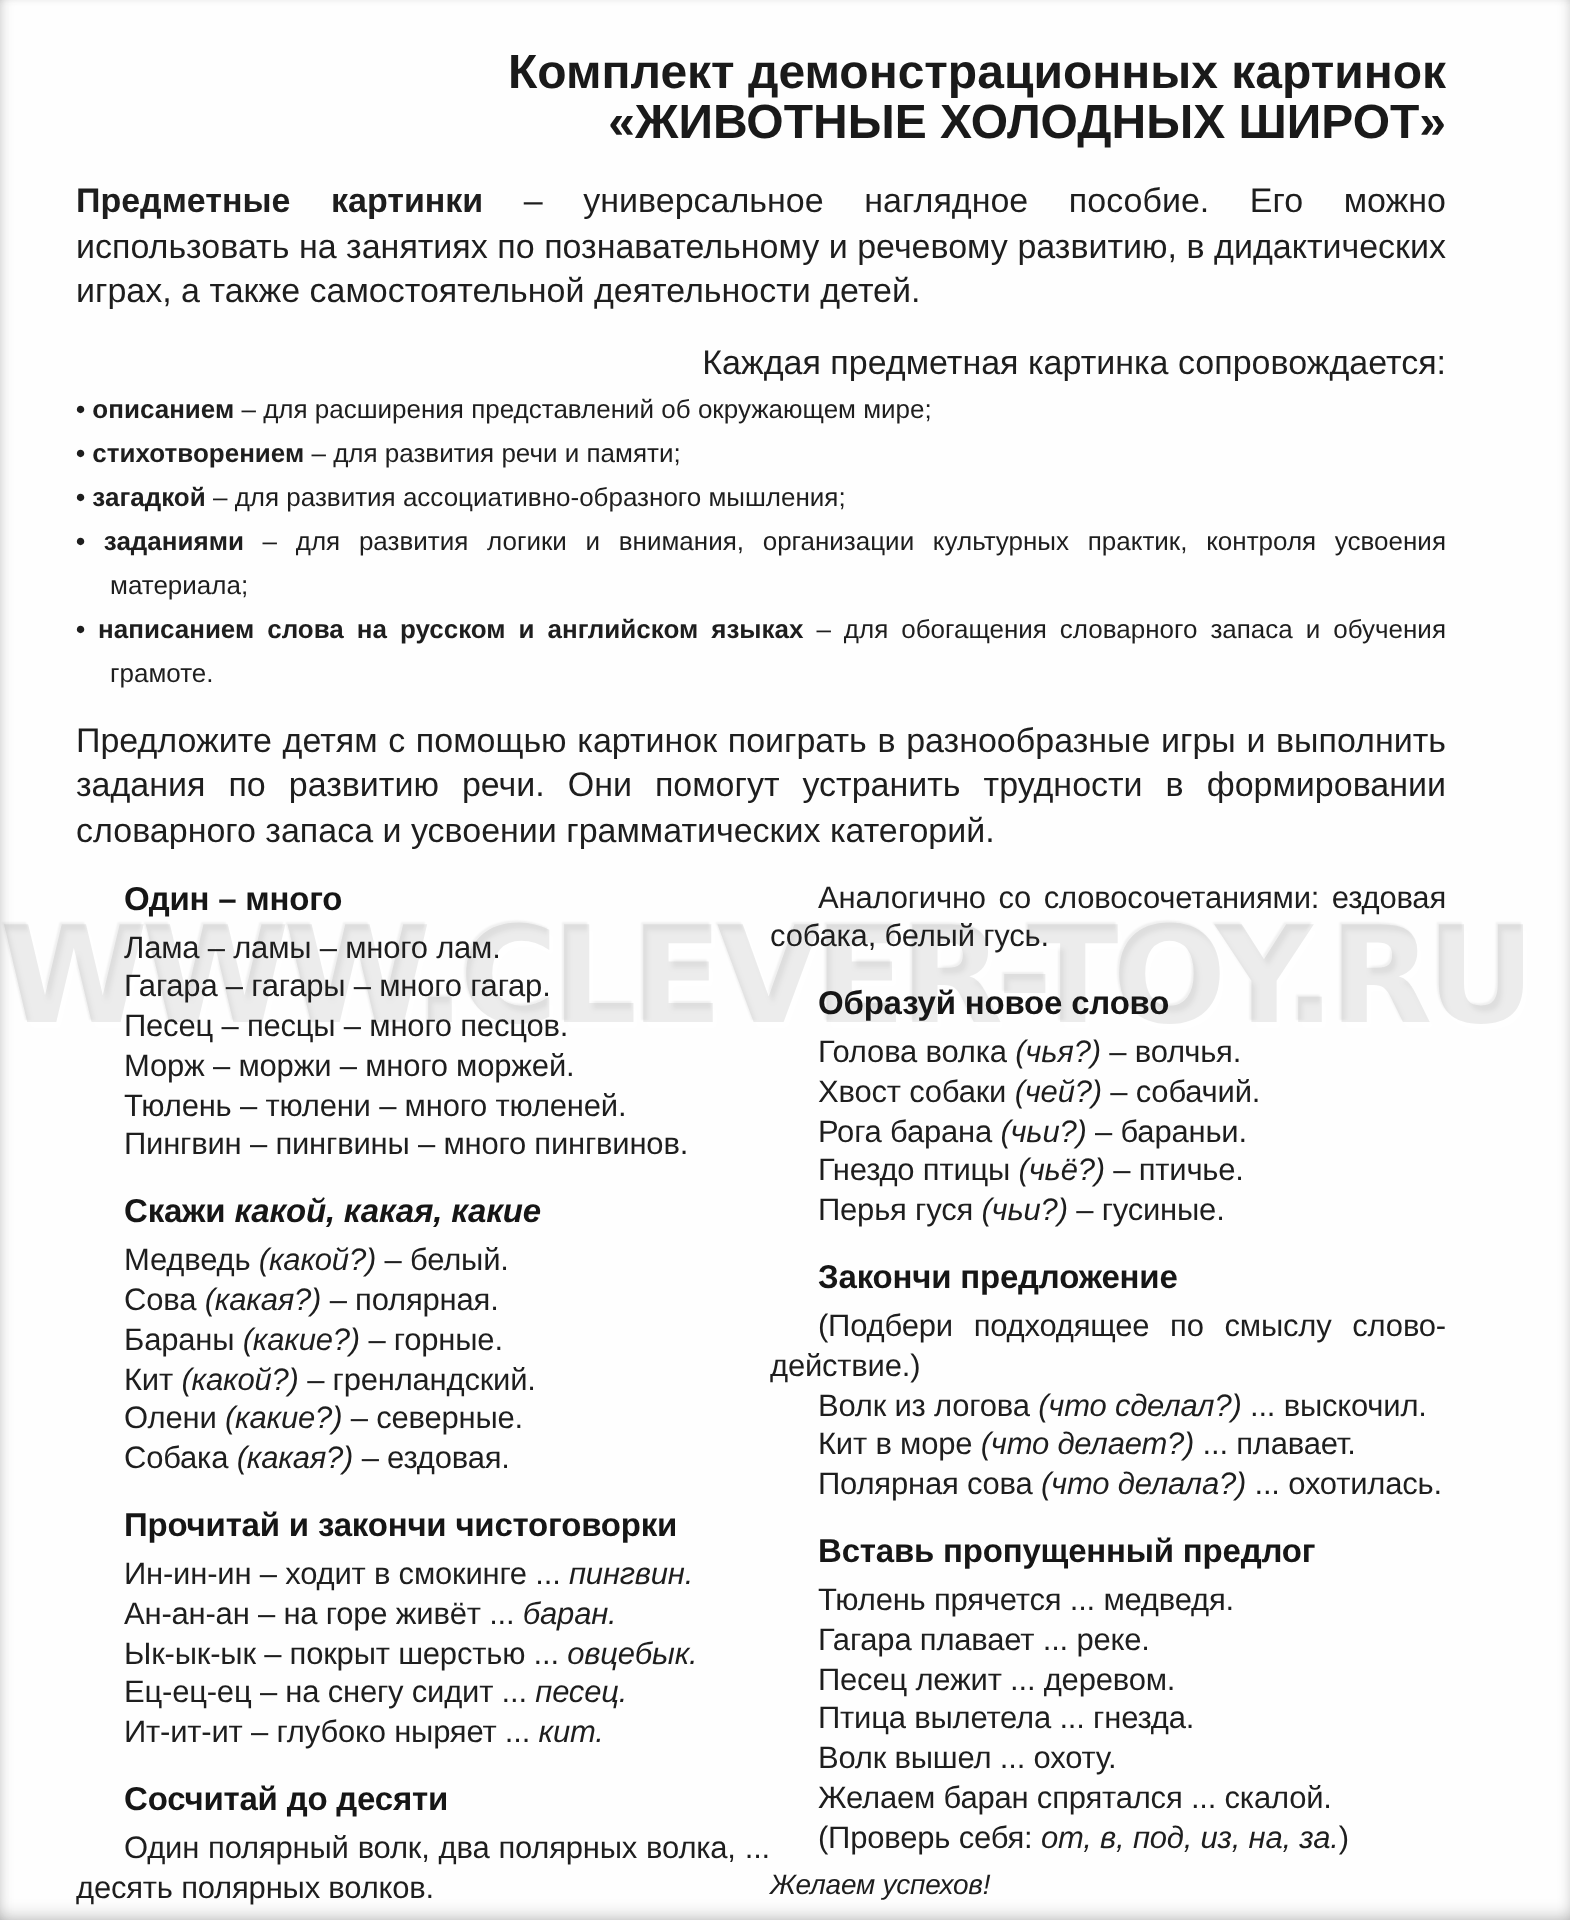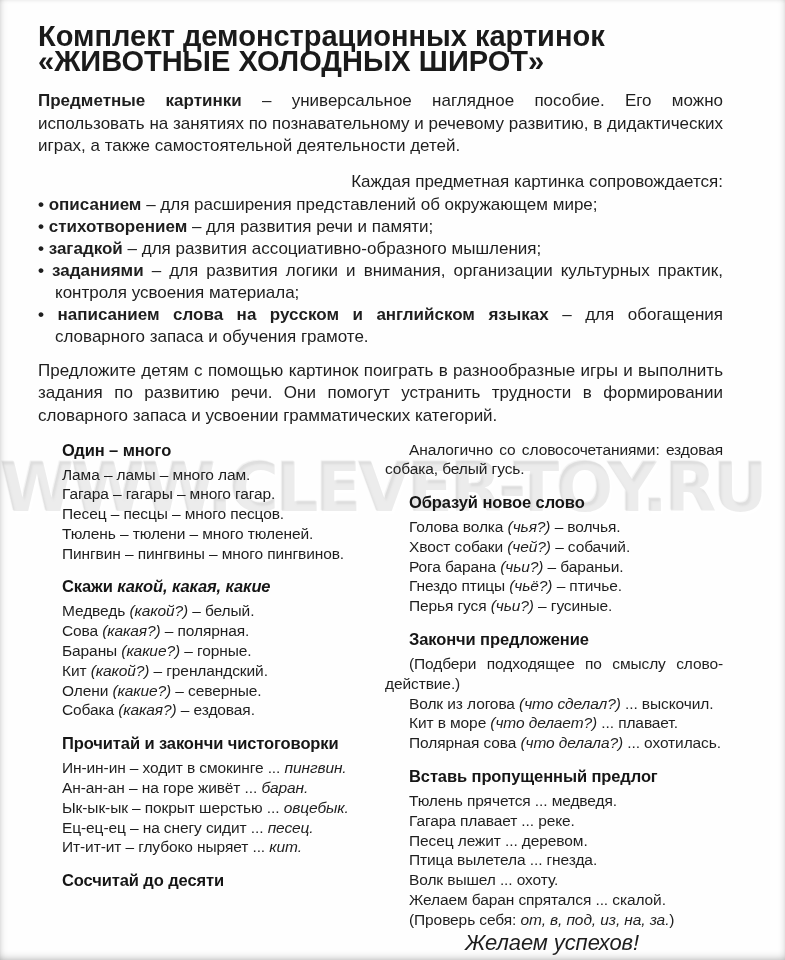--- a/index.html
+++ b/index.html
@@ -13,40 +13,40 @@
   }
   .watermark{
     position:absolute;top:452px;left:0;width:702px;z-index:0;
     font-family:"DejaVu Sans",sans-serif;font-weight:700;
     font-size:67px;line-height:72px;letter-spacing:-3px;white-space:nowrap;
     text-align:center;color:rgba(120,120,120,.14);
     text-shadow:2px 3px 2px rgba(255,255,255,.95), -1px -1px 1px rgba(0,0,0,.06);
     pointer-events:none;
   }
   .content{position:absolute;left:38px;top:24px;width:685px;z-index:1;}
-  .title{font-weight:700;font-size:29px;line-height:25px;text-align:left;color:#1a1a1a;}
+  .title{font-weight:700;font-size:24px;line-height:25px;text-align:right;color:#1a1a1a;}
   .para-top{margin:0;font-size:17px;line-height:22.6px;text-align:justify;}
   .p1{margin-top:16px;}
   .list-intro{margin:13px 0 0 0;font-size:17px;line-height:22.6px;text-align:right;}
   ul.bullets{margin:1px 0 0 0;padding:0;list-style:none;}
   ul.bullets li{
-    font-size:17px;line-height:21.9px;text-align:justify;
+    font-size:13px;line-height:21.9px;text-align:justify;
     padding-left:17px;text-indent:-17px;
   }
   ul.bullets li::before{content:"\2022\00A0";font-weight:700;}
   .p2{margin-top:12px;}
   .cols{display:flex;margin-top:12px;}
   .col{font-size:15.5px;line-height:19.8px;letter-spacing:-0.1px;}
   .col-left{width:347px;}
   .col-right{width:338px;}
   .section + .section{margin-top:13px;}
   .sec-heading{font-weight:700;font-size:16.5px;line-height:20px;text-indent:24px;margin-bottom:5px;color:#161616;}
   .line{text-indent:24px;}
   .line.para{text-align:justify;}
-  .line.closing{text-align:center;text-indent:0;padding-right:4px;margin-top:3px;font-size:22px;}
+  .line.closing{text-align:left;text-indent:0;padding-right:4px;margin-top:3px;font-size:14px;}
   .sg-b{font-weight:700;}
   .sg-i{font-style:italic;}
   .sg-bi{font-weight:700;font-style:italic;}
 </style>
 </head>
 <body>
 
 <div class="page">
   <div class="watermark">WWW.CLEVER-TOY.RU</div>
   <div class="content">
@@ -64,20 +64,21 @@
         <li><span class="sg-b">написанием слова на русском и английском языках</span><span class="sg-n"> – для обогащения словарного запаса и обучения грамоте.</span></li>
       </ul>
     <p class="para-top p2" id="p2"><span class="sg-n">Предложите детям с помощью картинок поиграть в разнообразные игры и выполнить задания по развитию речи. Они помогут устранить трудности в формировании словарного запаса и усвоении грамматических категорий.</span></p>
     <div class="cols">
       <div class="col col-left" id="col-left">
           <div class="section">
             <div class="sec-heading"><span class="sg-b">Один – много</span></div>
             <div class="line item"><span class="sg-n">Лама – ламы – много лам.</span></div>
             <div class="line item"><span class="sg-n">Гагара – гагары – много гагар.</span></div>
             <div class="line item"><span class="sg-n">Песец – песцы – много песцов.</span></div>
+            <div class="line item"><span class="sg-n">Морж – моржи – много моржей.</span></div>
             <div class="line item"><span class="sg-n">Тюлень – тюлени – много тюленей.</span></div>
             <div class="line item"><span class="sg-n">Пингвин – пингвины – много пингвинов.</span></div>
           </div>
           <div class="section">
             <div class="sec-heading"><span class="sg-b">Скажи </span><span class="sg-bi">какой, какая, какие</span></div>
             <div class="line item"><span class="sg-n">Медведь </span><span class="sg-i">(какой?)</span><span class="sg-n"> – белый.</span></div>
             <div class="line item"><span class="sg-n">Сова </span><span class="sg-i">(какая?)</span><span class="sg-n"> – полярная.</span></div>
             <div class="line item"><span class="sg-n">Бараны </span><span class="sg-i">(какие?)</span><span class="sg-n"> – горные.</span></div>
             <div class="line item"><span class="sg-n">Кит </span><span class="sg-i">(какой?)</span><span class="sg-n"> – гренландский.</span></div>
             <div class="line item"><span class="sg-n">Олени </span><span class="sg-i">(какие?)</span><span class="sg-n"> – северные.</span></div>
@@ -86,20 +87,21 @@
           <div class="section">
             <div class="sec-heading"><span class="sg-b">Прочитай и закончи чистоговорки</span></div>
             <div class="line item"><span class="sg-n">Ин-ин-ин – ходит в смокинге ... </span><span class="sg-i">пингвин.</span></div>
             <div class="line item"><span class="sg-n">Ан-ан-ан – на горе живёт ... </span><span class="sg-i">баран.</span></div>
             <div class="line item"><span class="sg-n">Ык-ык-ык – покрыт шерстью ... </span><span class="sg-i">овцебык.</span></div>
             <div class="line item"><span class="sg-n">Ец-ец-ец – на снегу сидит ... </span><span class="sg-i">песец.</span></div>
             <div class="line item"><span class="sg-n">Ит-ит-ит – глубоко ныряет ... </span><span class="sg-i">кит.</span></div>
           </div>
           <div class="section">
             <div class="sec-heading"><span class="sg-b">Сосчитай до десяти</span></div>
+            <div class="line para"><span class="sg-n">Один полярный волк, два полярных волка, ... десять полярных волков.</span></div>
           </div>
         </div>
       <div class="col col-right" id="col-right">
           <div class="section">
             <div class="line para"><span class="sg-n">Аналогично со словосочетаниями: ездовая собака, белый гусь.</span></div>
           </div>
           <div class="section">
             <div class="sec-heading"><span class="sg-b">Образуй новое слово</span></div>
             <div class="line item"><span class="sg-n">Голова волка </span><span class="sg-i">(чья?)</span><span class="sg-n"> – волчья.</span></div>
             <div class="line item"><span class="sg-n">Хвост собаки </span><span class="sg-i">(чей?)</span><span class="sg-n"> – собачий.</span></div>

